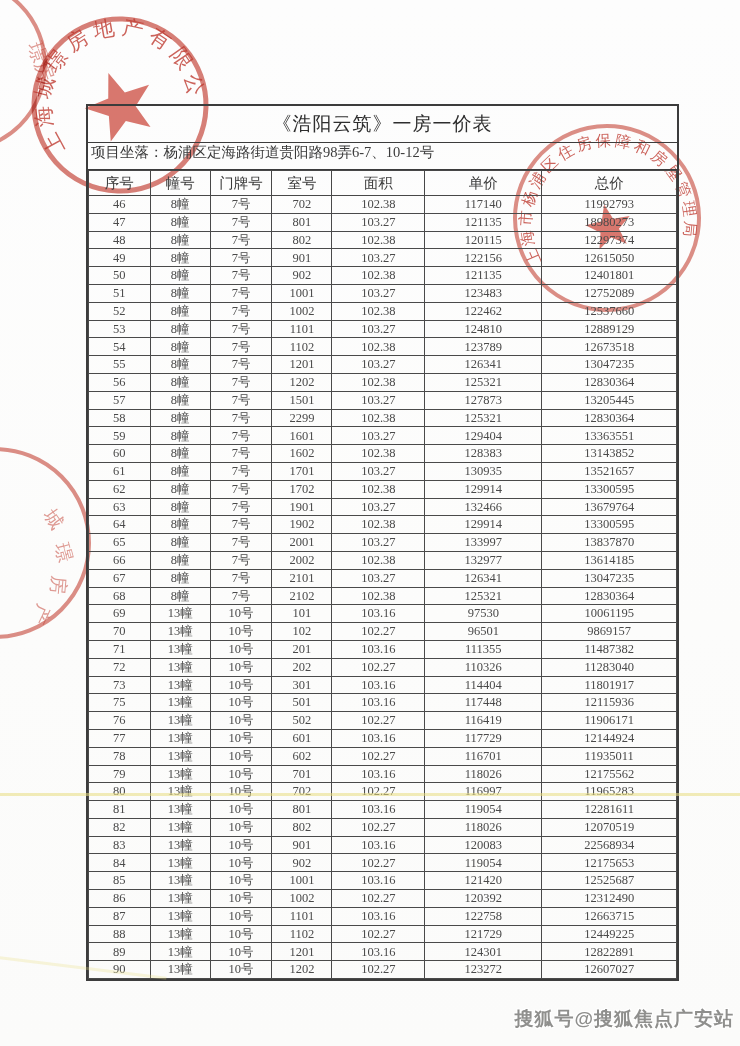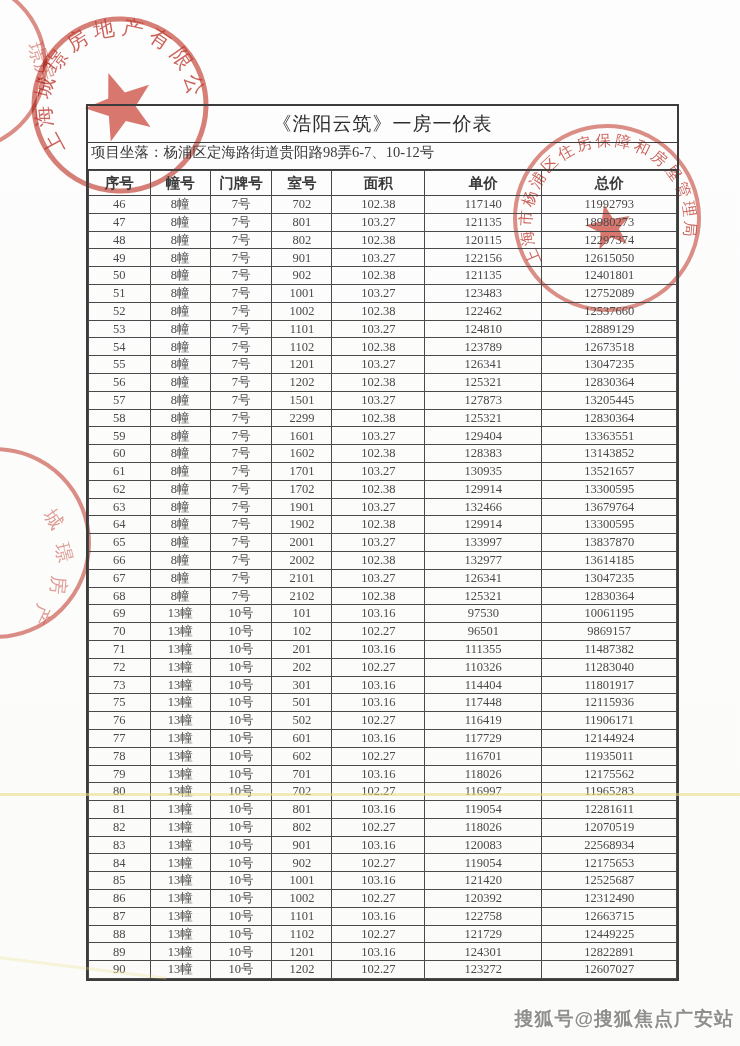--- a/index.html
+++ b/index.html
@@ -22,21 +22,21 @@
   .loc-cell{
     height:26px;border-bottom:1.5px solid #3c3c3c;
     display:flex;
     font-size:14.5px;padding-left:3px;color:#3a3a3a;
   }
   table.price{
     width:100%;border-collapse:collapse;table-layout:fixed;
   }
   table.price th{
     height:24px;border:1px solid #474747;
-    font-size:14.5px;font-weight:bold;color:#3a3a3a;text-align:center;padding:0;
+    font-size:14.5px;font-weight:normal;color:#3a3a3a;text-align:center;padding:0;
   }
   table.price td{
     height:16.8px;border:1px solid #4a4a4a;
     font-size:12.5px;color:#4a4a4a;text-align:center;padding:0;line-height:1;
     overflow:hidden;white-space:nowrap;
   }
   
   svg.stamp{position:absolute;mix-blend-mode:multiply;pointer-events:none;}
   .stamp .ring{fill:none;stroke:#c84a3e;stroke-width:5;opacity:.7;}
   .stamp .ring-thin{fill:none;stroke:#c84a3e;stroke-width:4;opacity:.62;}

